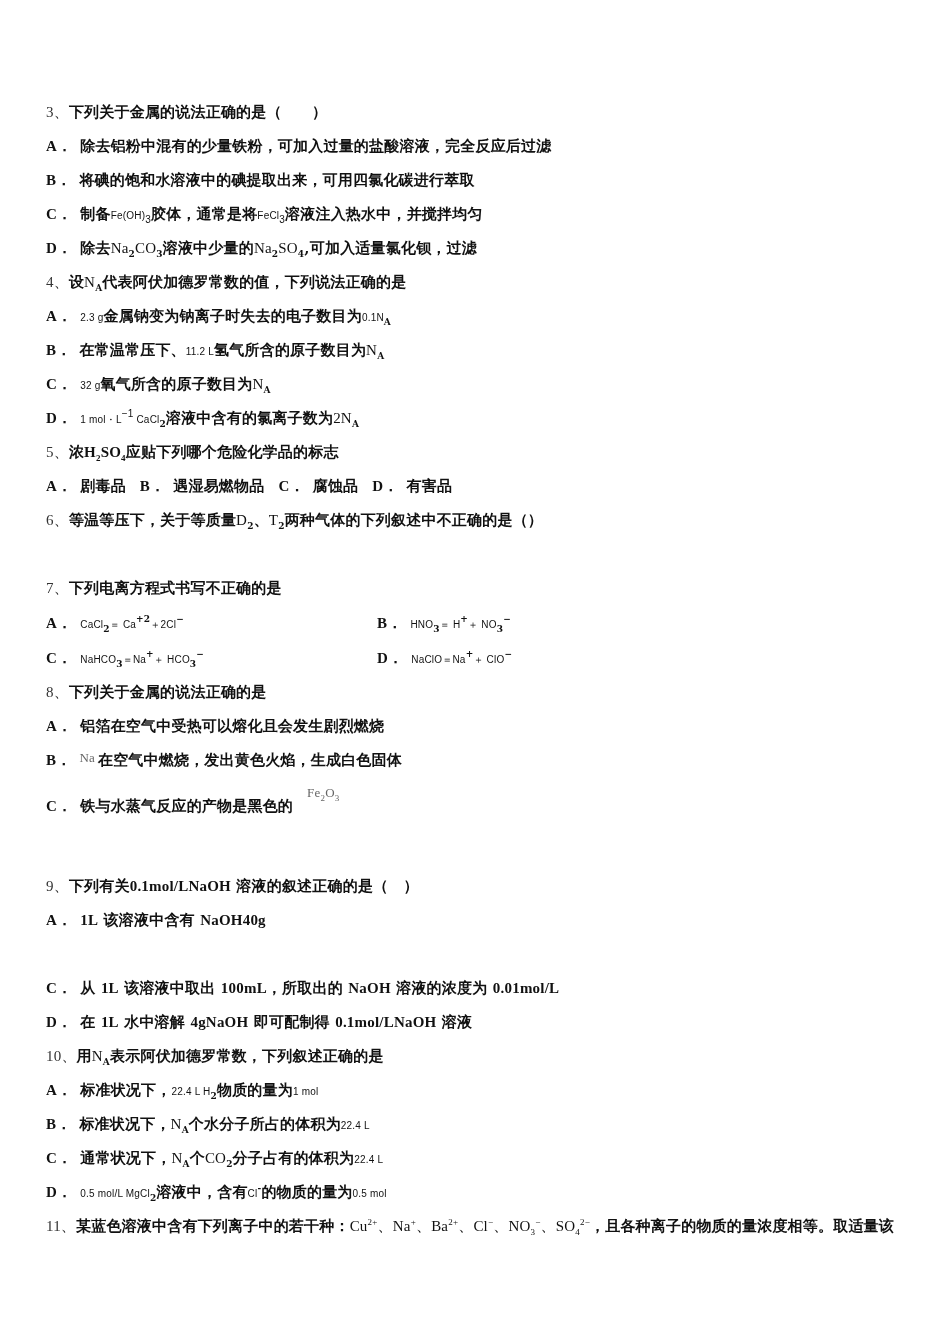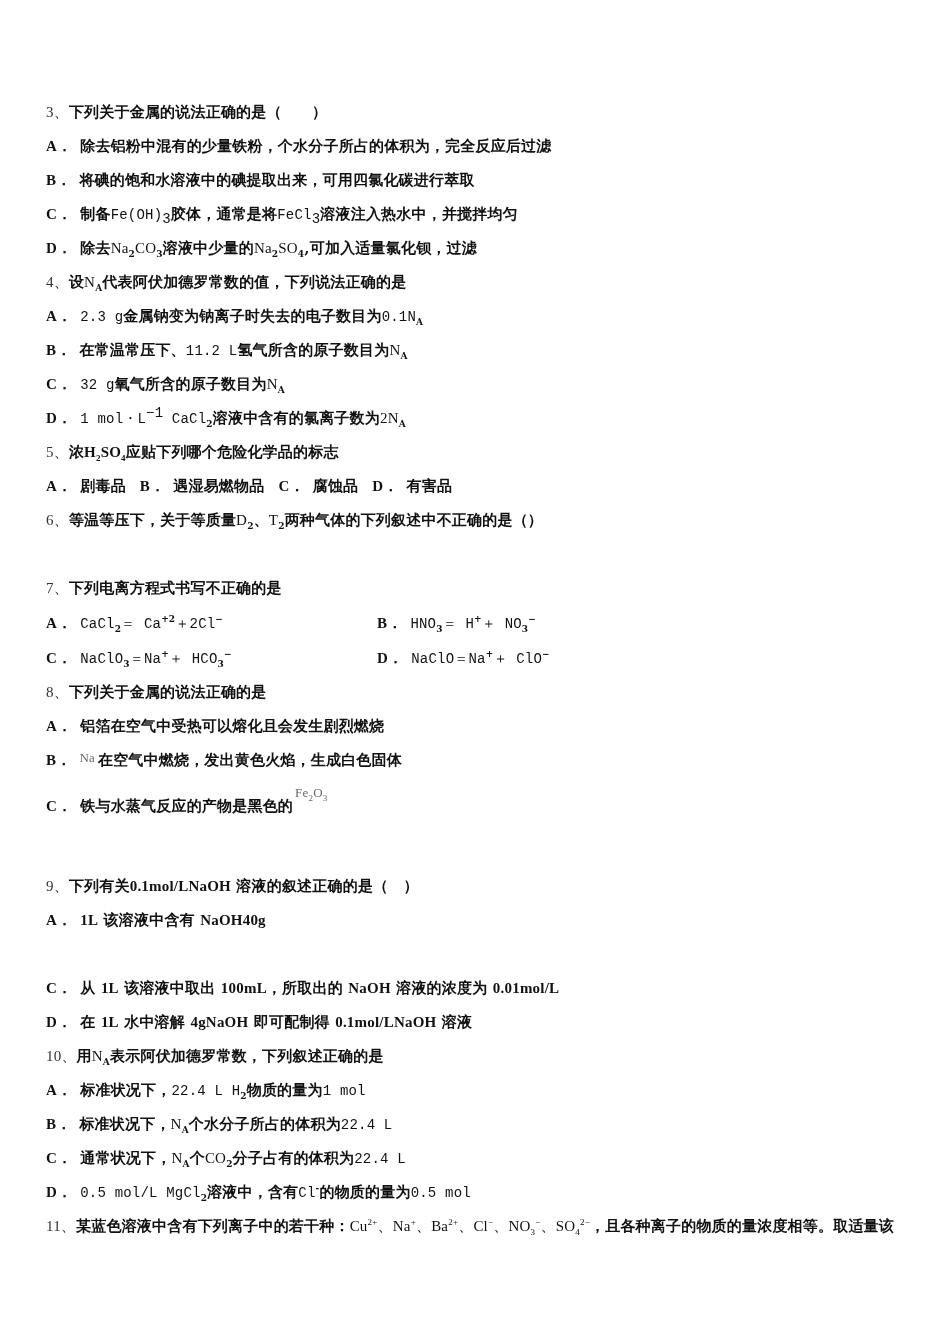--- a/index.html
+++ b/index.html
@@ -3,38 +3,38 @@
 <meta charset="utf-8">
 <style>
   html, body { margin: 0; padding: 0; background: #ffffff; }
   body { width: 950px; height: 1344px; position: relative; overflow: hidden;
          font-family: "DejaVu Serif", "Liberation Serif", serif; color: #111; }
   .page { position: absolute; left: 0; top: 0; width: 950px; height: 1344px; }
   .line { position: absolute; left: 46px; font-size: 15px; line-height: 20px;
           white-space: nowrap; font-weight: bold; letter-spacing: 0.2px; }
   .line .num { font-weight: normal; color: #333; font-family: "Liberation Serif", serif; }
   .line .lbl { font-family: "Liberation Serif", serif; font-weight: bold; margin-right: 8px; }
-  .line .mono { font-family: Liberation Mono, monospace; font-weight: normal; font-size: 14px; }
+  .line .mono { font-family: Liberation Sans, sans-serif; font-weight: normal; font-size: 10px; }
   .line .rom { font-family: "Liberation Serif", serif; font-weight: bold; }
   .line .romn { font-family: "Liberation Serif", serif; font-weight: normal; }
   sub, sup { font-size: 9px; line-height: 0; }
   .gray-img { font-family: "Liberation Serif", serif; font-weight: normal; color: #666; font-size: 13px; }
   .col2 { position: absolute; left: 377px; }
   .opt-gap { display: inline-block; width: 14px; }
 </style>
 </head>
 <body>
 
 <div class="page">
 
   <div class="line" style="top:102px">
     <span class="num">3、</span><span>下列关于金属的说法正确的是（　　）</span>
   </div>
   <div class="line" style="top:136px">
-    <span class="lbl">A．</span><span>除去铝粉中混有的少量铁粉，个水分子所占的体积为，完全反应后过滤</span>
+    <span class="lbl">A．</span><span>除去铝粉中混有的少量铁粉，可加入过量的盐酸溶液，完全反应后过滤</span>
   </div>
   <div class="line" style="top:170px">
     <span class="lbl">B．</span><span>将碘的饱和水溶液中的碘提取出来，可用四氯化碳进行萃取</span>
   </div>
   <div class="line" style="top:204px">
     <span class="lbl">C．</span><span>制备</span><span class="mono">Fe(OH)</span><sub class="mono">3</sub><span>胶体，通常是将</span><span class="mono">FeCl</span><sub class="mono">3</sub><span>溶液注入热水中，并搅拌均匀</span>
   </div>
   <div class="line" style="top:238px">
     <span class="lbl">D．</span><span>除去</span><span class="romn">Na</span><sub>2</sub><span class="romn">CO</span><sub>3</sub><span>溶液中少量的</span><span class="romn">Na</span><sub>2</sub><span class="romn">SO</span><sub>4</sub><span>,可加入适量氯化钡，过滤</span>
   </div>
@@ -69,37 +69,37 @@
   <div class="line" style="top:578px">
     <span class="num">7、</span><span>下列电离方程式书写不正确的是</span>
   </div>
   <div class="line" style="top:613px">
     <span class="lbl">A．</span><span class="mono">CaCl</span><sub>2</sub><span class="mono">＝ Ca</span><sup>+2</sup><span class="mono">＋2Cl</span><sup>−</sup>
   </div>
   <div class="line col2" style="top:613px">
     <span class="lbl">B．</span><span class="mono">HNO</span><sub>3</sub><span class="mono">＝ H</span><sup>+</sup><span class="mono">＋ NO</span><sub>3</sub><sup>−</sup>
   </div>
   <div class="line" style="top:648px">
-    <span class="lbl">C．</span><span class="mono">NaClO</span><sub>3</sub><span class="mono">＝Na</span><sup>+</sup><span class="mono">＋ HCO</span><sub>3</sub><sup>−</sup>
+    <span class="lbl">C．</span><span class="mono">NaHCO</span><sub>3</sub><span class="mono">＝Na</span><sup>+</sup><span class="mono">＋ HCO</span><sub>3</sub><sup>−</sup>
   </div>
   <div class="line col2" style="top:648px">
     <span class="lbl">D．</span><span class="mono">NaClO＝Na</span><sup>+</sup><span class="mono">＋ ClO</span><sup>−</sup>
   </div>
 
   <div class="line" style="top:682px">
     <span class="num">8、</span><span>下列关于金属的说法正确的是</span>
   </div>
   <div class="line" style="top:716px">
     <span class="lbl">A．</span><span>铝箔在空气中受热可以熔化且会发生剧烈燃烧</span>
   </div>
   <div class="line" style="top:750px">
     <span class="lbl">B．</span><span class="gray-img" style="position:relative;top:-3px;margin-right:3px;">Na</span><span>在空气中燃烧，发出黄色火焰，生成白色固体</span>
   </div>
   <div class="line" style="top:796px">
-    <span class="lbl">C．</span><span>铁与水蒸气反应的产物是黑色的</span><span class="gray-img" style="position:relative;top:-14px;margin-left:2px;font-family:Liberation Serif, serif;"><span>Fe</span><sub>2</sub><span>O</span><sub>3</sub></span>
+    <span class="lbl">C．</span><span>铁与水蒸气反应的产物是黑色的</span><span class="gray-img" style="position:relative;top:-14px;margin-left:14px;font-family:Liberation Serif, serif;"><span>Fe</span><sub>2</sub><span>O</span><sub>3</sub></span>
   </div>
 
   <div class="line" style="top:876px">
     <span class="num">9、</span><span>下列有关</span><span class="rom">0.1mol/LNaOH</span> <span>溶液的叙述正确的是（　）</span>
   </div>
   <div class="line" style="top:910px">
     <span class="lbl">A．</span><span class="rom">1L</span> <span>该溶液中含有</span> <span class="rom">NaOH40g</span>
   </div>
   <div class="line" style="top:978px">
     <span class="lbl">C．</span><span>从</span> <span class="rom">1L</span> <span>该溶液中取出</span> <span class="rom">100mL</span><span>，所取出的</span> <span class="rom">NaOH</span> <span>溶液的浓度为</span> <span class="rom">0.01mol/L</span>

